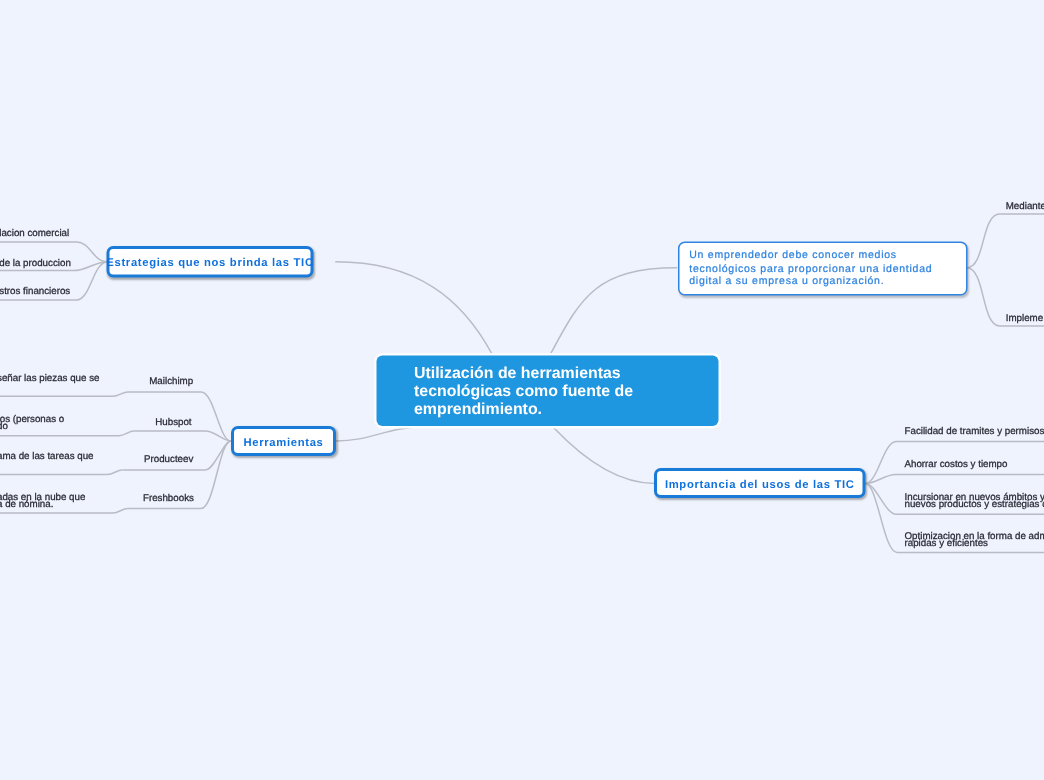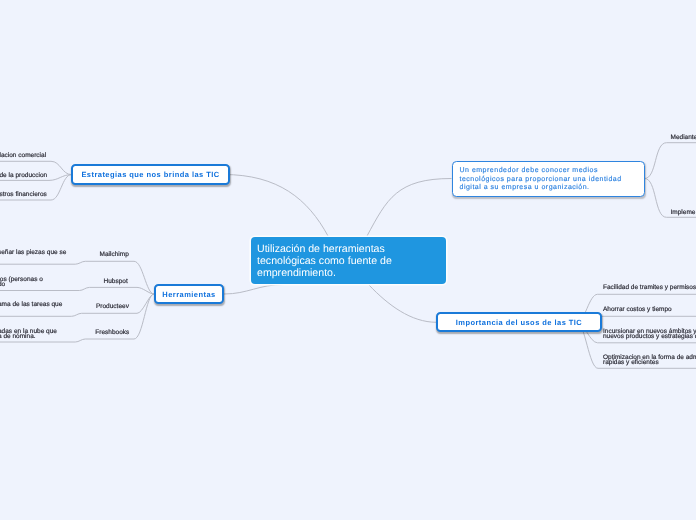--- a/index.html
+++ b/index.html
@@ -4,24 +4,24 @@
 <title>Mapa mental</title>
 <style>
   html,body{margin:0;padding:0;}
   body{width:696px;height:520px;background:#eff3fd;overflow:hidden;
        font-family:"Liberation Sans",sans-serif;-webkit-font-smoothing:antialiased;
        text-rendering:geometricPrecision;}
   #stage{position:relative;width:696px;height:520px;overflow:hidden;}
   svg.links{position:absolute;left:0;top:0;width:696px;height:520px;}
   svg.links path{fill:none;stroke:#b9bcc6;stroke-width:1;}
 
-  .root{position:absolute;left:251px;top:237px;width:195px;height:47px;
-        background:#1f96e0;border-radius:4px;color:#fff;font-weight:normal;
+  .root{position:absolute;left:251px;top:237px;width:228px;height:47px;
+        background:#1f96e0;border-radius:4px;color:#fff;font-weight:bold;
         font-size:10.6px;line-height:11.9px;box-sizing:border-box;
-        padding:7px 8px 0 6px;
+        padding:7px 8px 0 25px;
         box-shadow:0 0 0 1.6px #fcfdfe;}
 
   .lvl1{position:absolute;background:#fff;border:2px solid #1a7ad8;border-radius:4.5px;
         color:#0e70dd;font-weight:bold;font-size:7.5px;letter-spacing:0.45px;
         box-sizing:border-box;box-shadow:0.8px 1.2px 1.4px rgba(0,0,0,0.30);
         display:flex;align-items:center;justify-content:center;white-space:nowrap;}
 
   .note{position:absolute;background:#fff;border:1.3px solid #2f85df;border-radius:4.5px;
         color:#2d82e0;font-size:7px;line-height:8.7px;box-sizing:border-box;
         padding:5.5px 8px 0 7px;letter-spacing:0.5px;-webkit-text-stroke:0.15px #2d82e0;
@@ -66,23 +66,23 @@
       <path d="M577,322.3C585,322.3 589,368.3 598,368.3L696,368.3"></path>
     </g>
     <g>
       <path d="M644.5,178.5C657,178.5 654,142.7 666.5,142.7L696,142.7"></path>
       <path d="M644.5,178.5C657,178.5 654,217.3 666.5,217.3L696,217.3"></path>
     </g>
   </svg>
 
   <div class="root">Utilización de herramientas tecnológicas como fuente de emprendimiento.</div>
 
-  <div class="lvl1" style="left:71px;top:164px;width:159px;height:21px;">Estrategias que nos brinda las TIC</div>
+  <div class="lvl1" style="left:71px;top:164px;width:138px;height:21px;">Estrategias que nos brinda las TIC</div>
   <div class="lvl1" style="left:154px;top:284px;width:70px;height:20px;text-align:center;">Herramientas</div>
-  <div class="lvl1" style="left:436px;top:312px;width:166px;height:20px;">Importancia del usos de las TIC</div>
+  <div class="lvl1" style="left:436px;top:312px;width:141px;height:20px;">Importancia del usos de las TIC</div>
 
   <div class="note" style="left:451.5px;top:160.5px;width:193px;height:36px;">Un emprendedor debe conocer medios tecnológicos para proporcionar una identidad digital a su empresa u organización.</div>
 
   <div class="leaf l" style="left:-0.5px;top:153px;">lacion comercial</div>
   <div class="leaf l" style="left:-0.5px;top:172.8px;">de la produccion</div>
   <div class="leaf l" style="left:-0.5px;top:192.2px;">stros financieros</div>
 
   <div class="leaf" style="left:-2px;top:249.5px;">señar las piezas que se</div>
   <div class="leaf" style="left:99.5px;top:252.3px;">Mailchimp</div>
   <div class="leaf" style="left:-2px;top:277px;">tos (personas o

